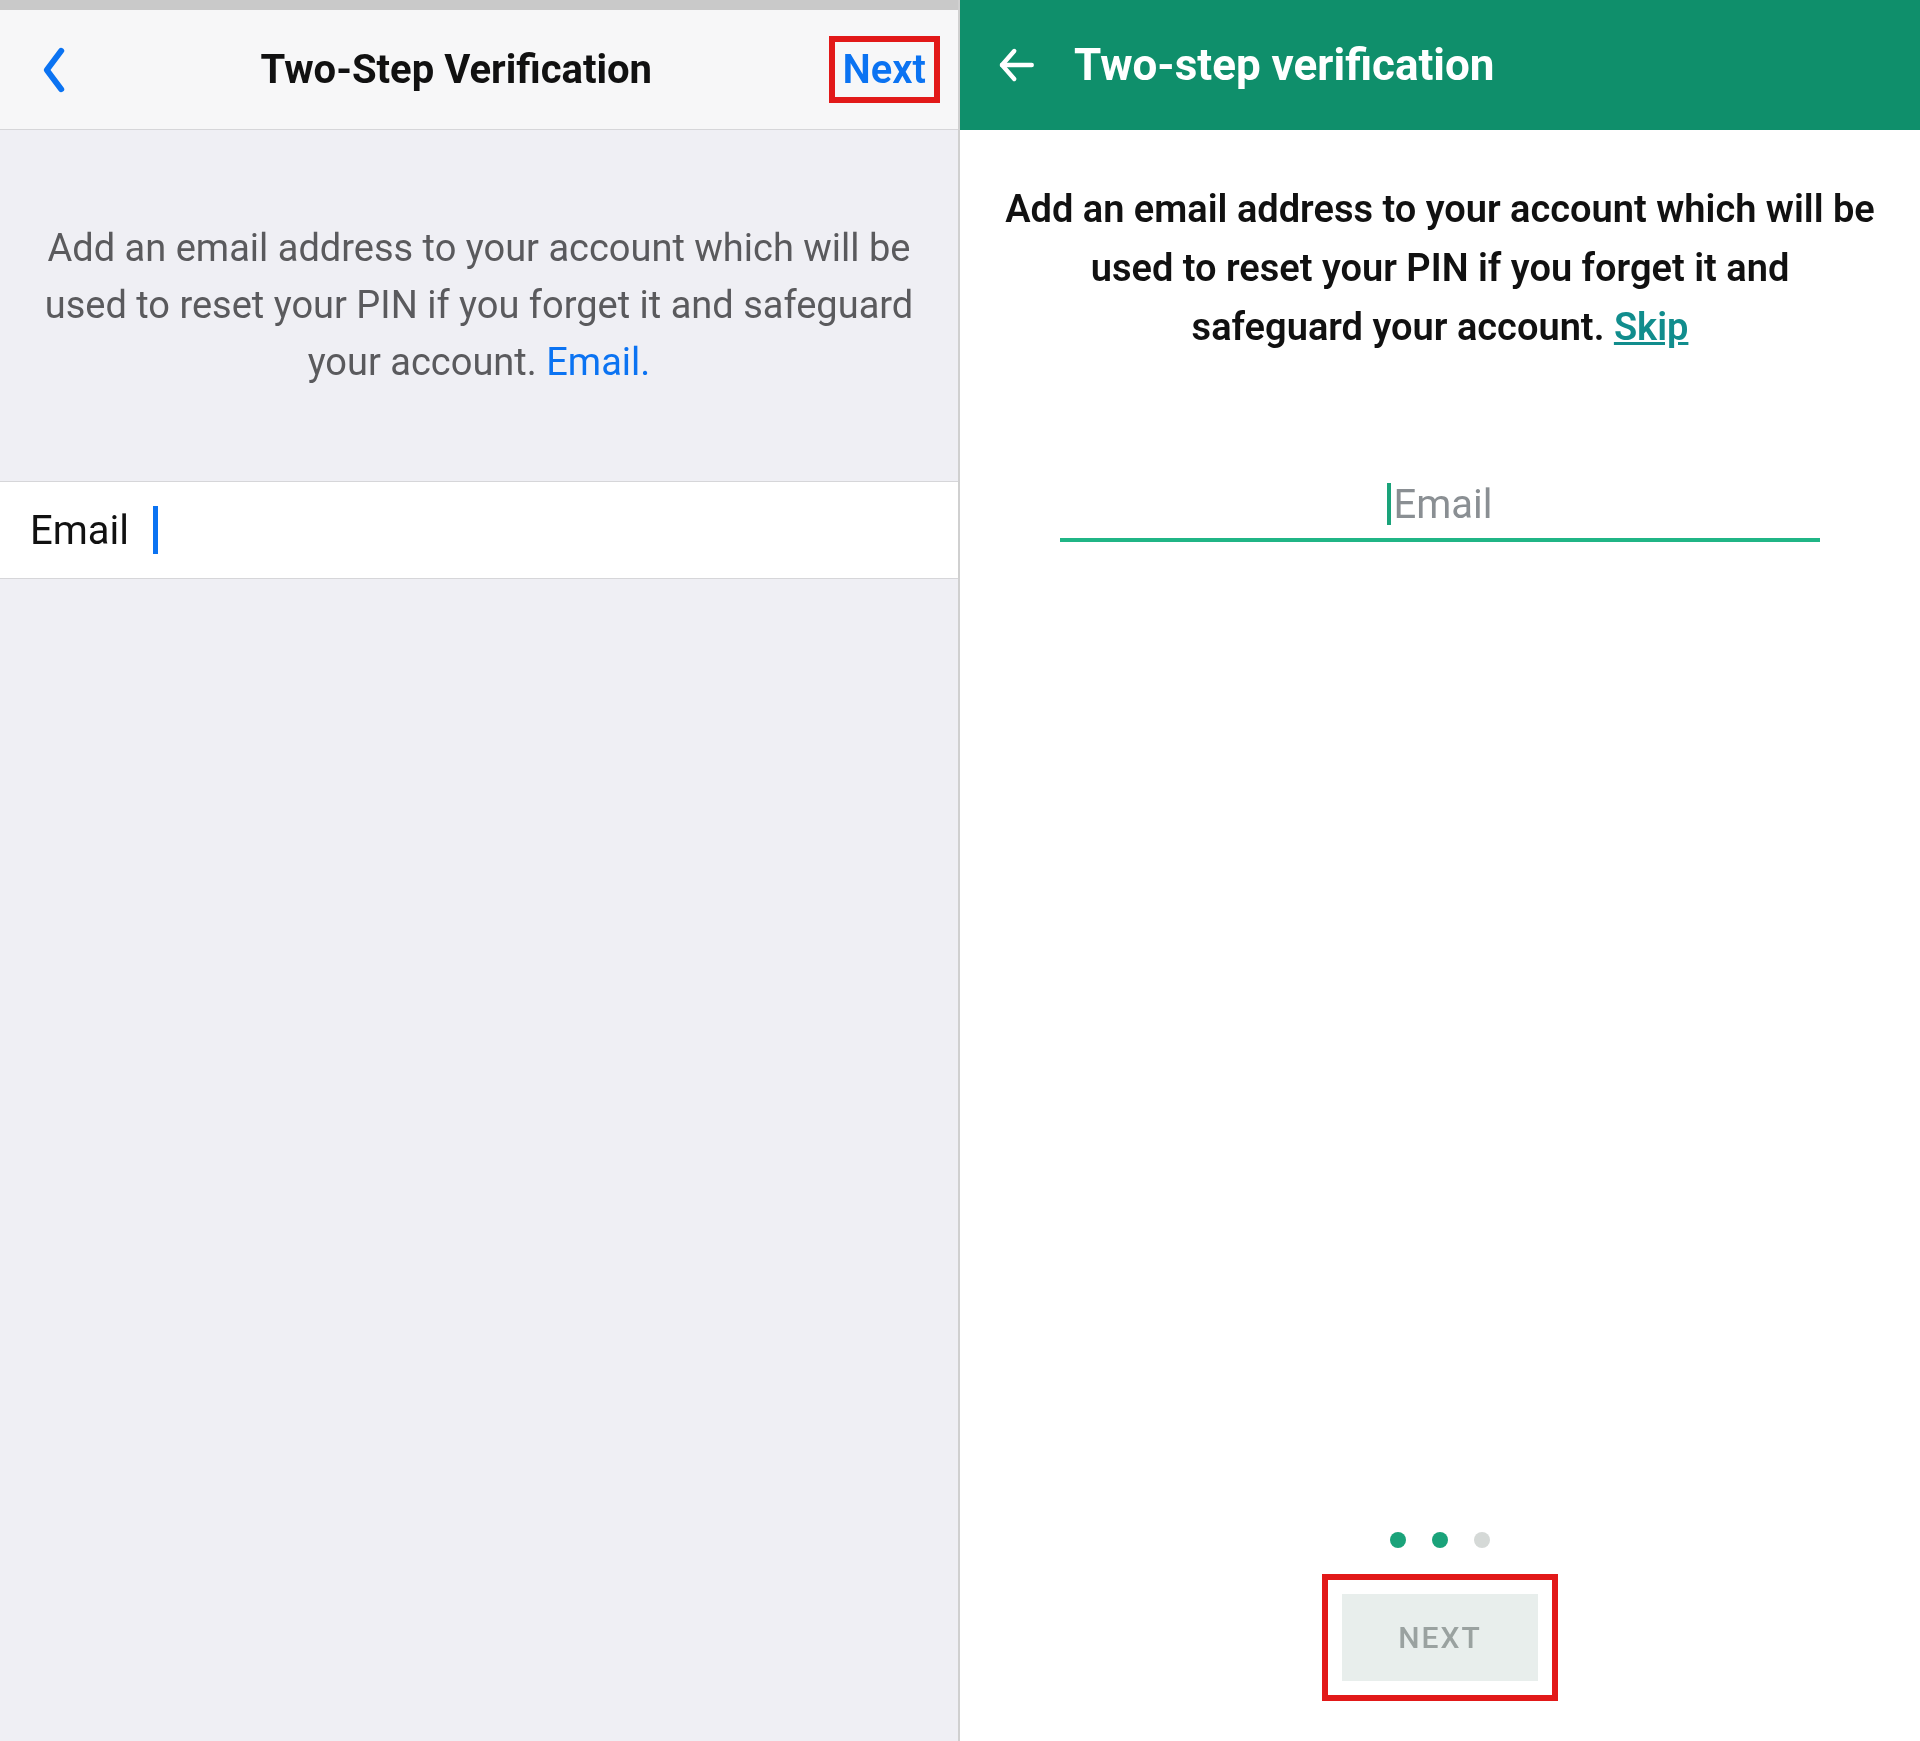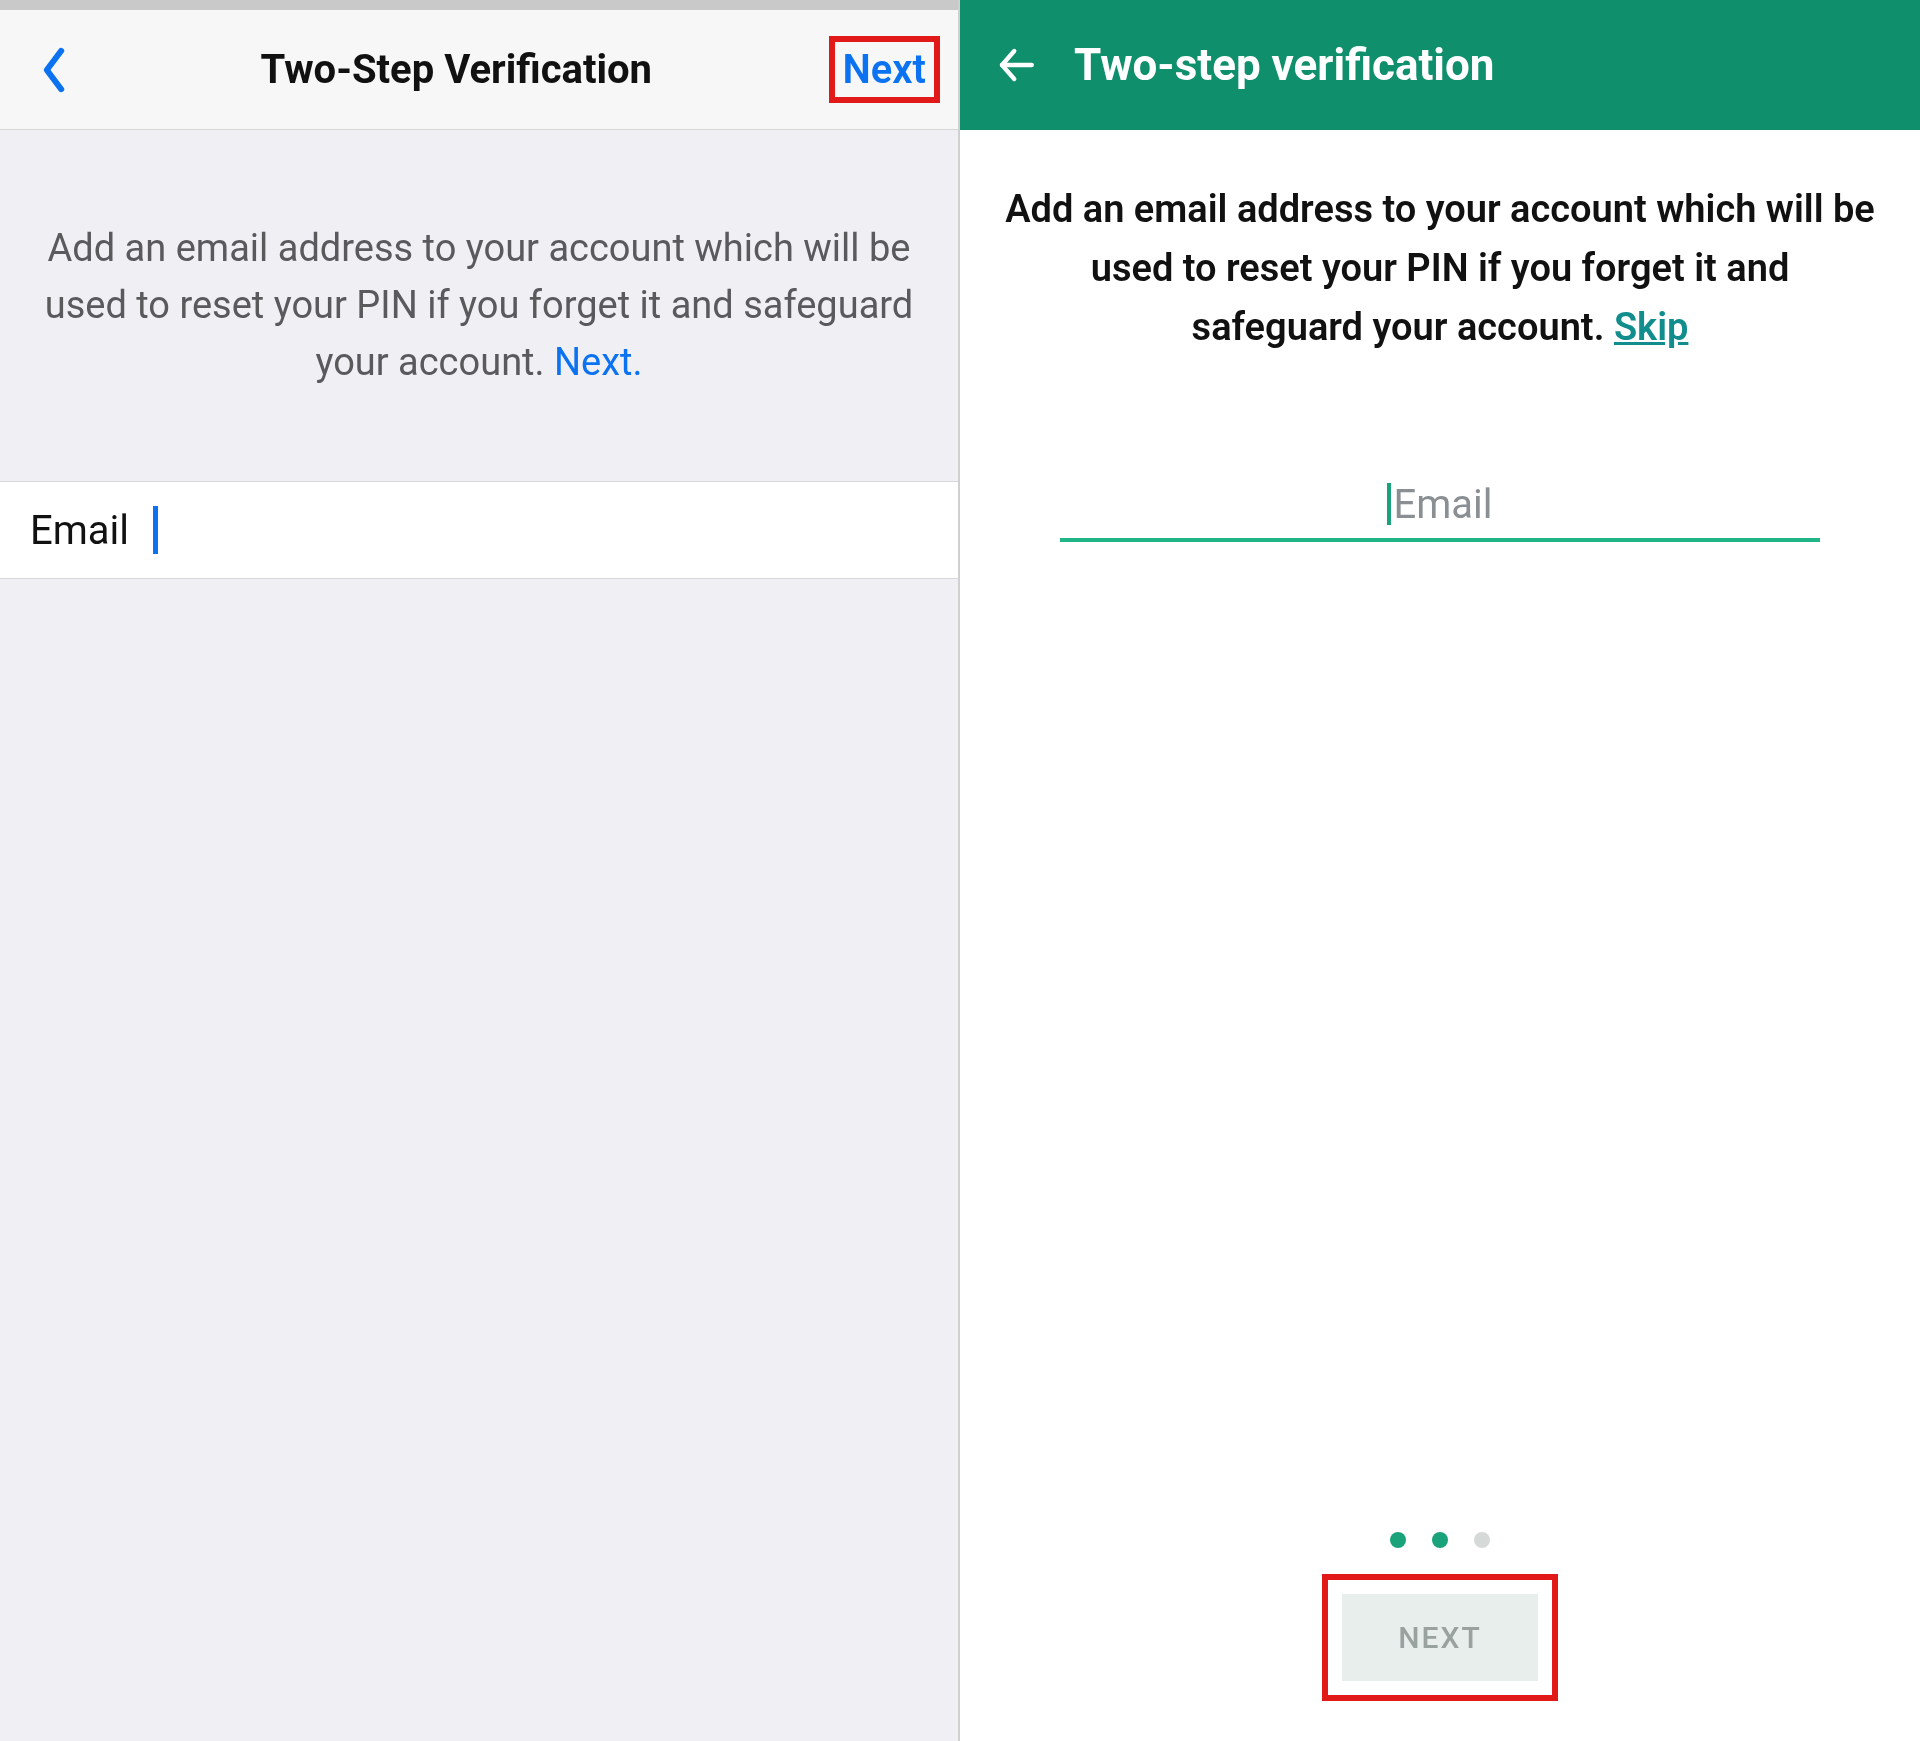--- a/index.html
+++ b/index.html
@@ -220,21 +220,21 @@
         </svg>
       </div>
       <div class="ios-title">Two-Step Verification</div>
       <div class="ios-next-wrap">
         <span class="ios-next">Next</span>
       </div>
     </div>
 
     <div class="ios-desc-area">
       <p class="ios-desc">
-        <span>Add an email address to your account which will be used to reset your PIN if you forget it and safeguard your account. </span><span class="ios-skip">Next.</span>
+        <span>Add an email address to your account which will be used to reset your PIN if you forget it and safeguard your account. </span><span class="ios-skip">Email.</span>
       </p>
     </div>
 
     <div class="ios-email-row">
       <span class="ios-email-label">Email</span>
       <span class="ios-cursor"></span>
       <input class="ios-email-input" type="email" value="" style="">
     </div>
 
     <div class="ios-fill"></div>

